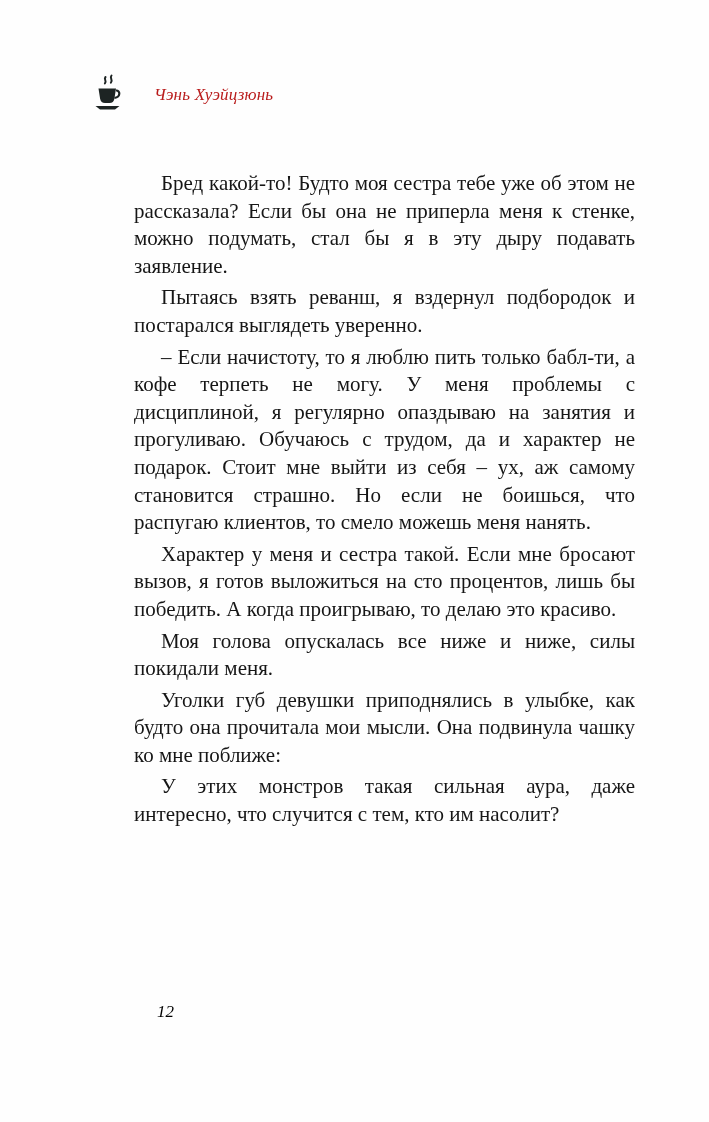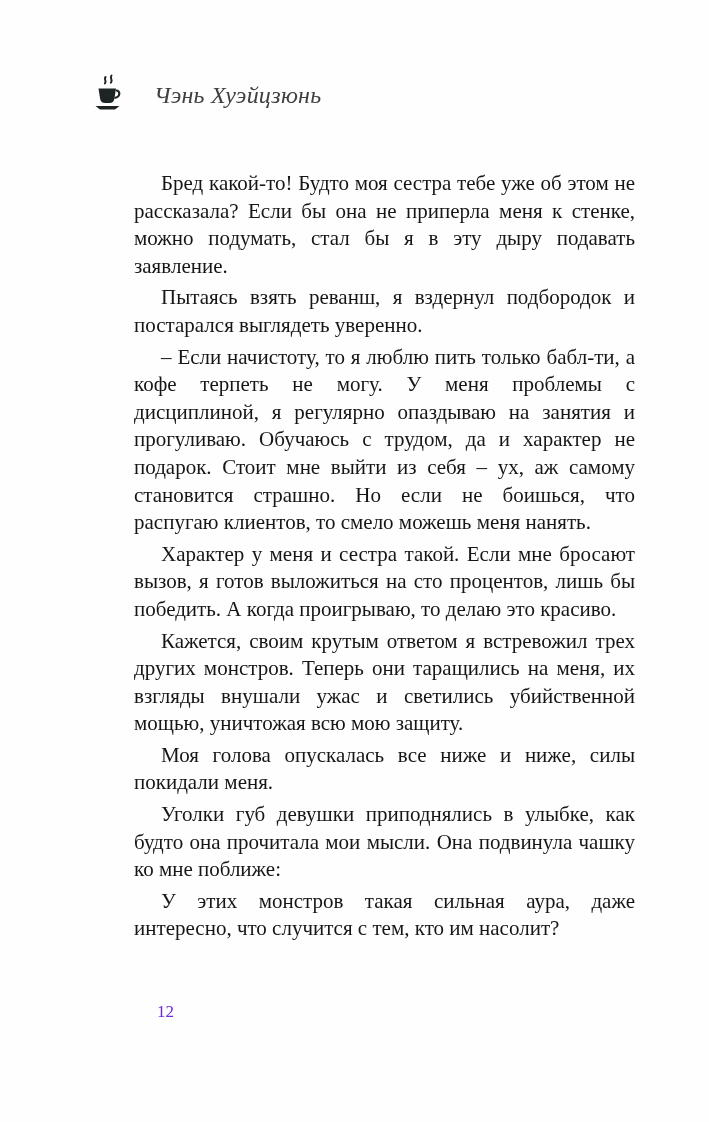--- a/index.html
+++ b/index.html
@@ -28,23 +28,23 @@
     align-items: center;
   }
   .logo {
     width: 32px;
     height: 42px;
     display: inline-block;
     flex: 0 0 auto;
   }
   .author {
     font-style: italic;
-    font-size: 24px;
+    font-size: 17px;
     margin-left: 30px;
-    color: #404040;
+    color: #b91c1c;
     letter-spacing: 0.2px;
   }
   .text-block {
     position: absolute;
     top: 166px;
     left: 130px;
     width: 509px;
     font-size: 21px;
     line-height: 27.6px;
     text-align: justify;
@@ -52,22 +52,23 @@
     -webkit-hyphens: auto;
   }
   .text-block p {
     margin: 4px;
     text-indent: 27px;
   }
   .page-footer {
     position: absolute;
     left: 157px;
     top: 1002px;
+    font-style: italic;
     font-size: 17px;
-    color: #6d28d9;
+    color: #000000;
   }
 </style>
 </head>
 <body>
 
 <div class="book-page">
 
   <header class="running-header">
     <span class="logo">
       <svg viewBox="0 0 32 42" width="32" height="42" aria-hidden="true">
@@ -83,21 +84,20 @@
       </svg>
     </span>
     <span class="author">Чэнь Хуэйцзюнь</span>
   </header>
 
   <main class="text-block">
     <p>Бред какой-то! Будто моя сестра тебе уже об этом не рассказала? Если бы она не приперла меня к стенке, можно подумать, стал бы я в эту дыру подавать заявление.</p>
     <p>Пытаясь взять реванш, я вздернул подбородок и постарался выглядеть уверенно.</p>
     <p>– Если начистоту, то я люблю пить только бабл-ти, а кофе терпеть не могу. У меня проблемы с дисциплиной, я регулярно опаздываю на занятия и прогуливаю. Обучаюсь с трудом, да и характер не подарок. Стоит мне выйти из себя – ух, аж самому становится страшно. Но если не боишься, что распугаю клиентов, то смело можешь меня нанять.</p>
     <p>Характер у меня и сестра такой. Если мне бросают вызов, я готов выложиться на сто процентов, лишь бы победить. А когда проигрываю, то делаю это красиво.</p>
-    <p>Кажется, своим крутым ответом я встревожил трех других монстров. Теперь они таращились на меня, их взгляды внушали ужас и светились убийственной мощью, уничтожая всю мою защиту.</p>
     <p>Моя голова опускалась все ниже и ниже, силы покидали меня.</p>
     <p>Уголки губ девушки приподнялись в улыбке, как будто она прочитала мои мысли. Она подвинула чашку ко мне поближе:</p>
     <p>У этих монстров такая сильная аура, даже интересно, что случится с тем, кто им насолит?</p>
   </main>
 
   <footer class="page-footer">
     <span>12</span>
   </footer>
 
 </div>

